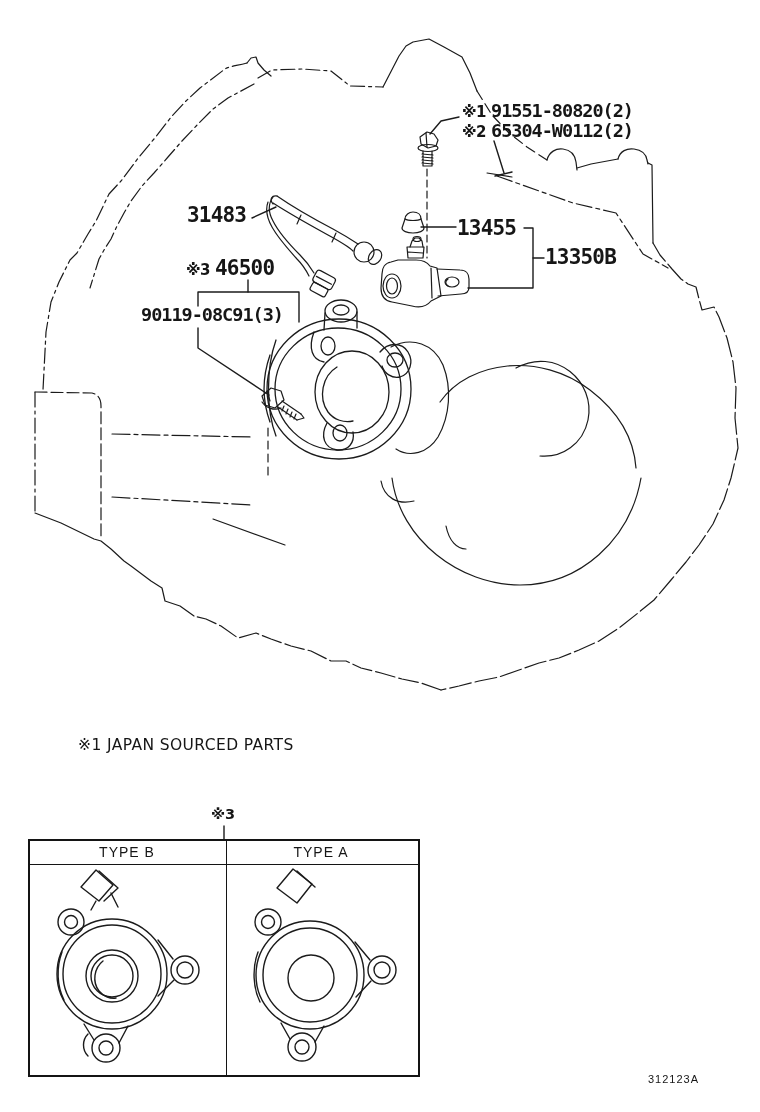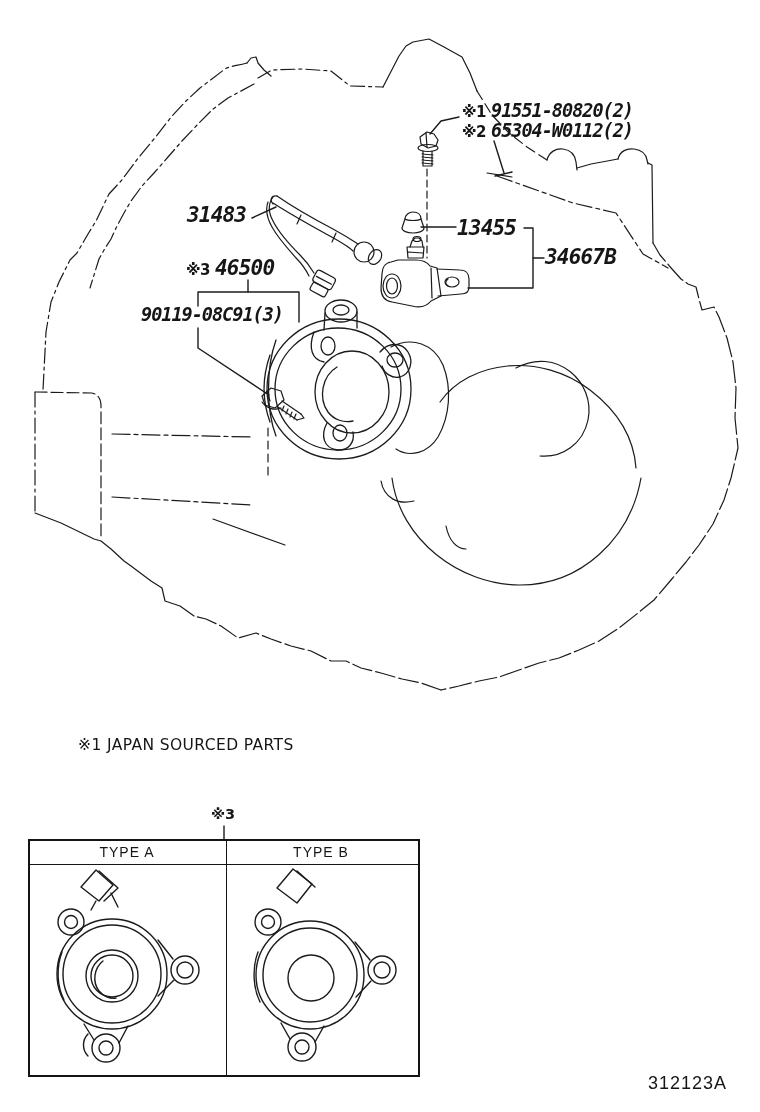--- a/index.html
+++ b/index.html
@@ -2,25 +2,25 @@
 <html><head>
 <meta charset="utf-8">
 <style>
   html,body{margin:0;padding:0;background:#ffffff;}
   #stage{position:relative;width:760px;height:1112px;background:#ffffff;overflow:hidden;
          font-family:"Liberation Sans",sans-serif;color:#161616;}
   #stage svg{position:absolute;left:0;top:0;}
   .txt{position:absolute;white-space:nowrap;}
   .callout{display:flex;align-items:baseline;gap:5px;}
   .ref{font-family:"DejaVu Sans",sans-serif;font-weight:bold;font-size:15px;letter-spacing:-0.5px;}
-  .num{font-family:"DejaVu Sans Mono",monospace;font-weight:bold;font-size:21px;letter-spacing:-0.8px;font-style:italic;}
+  .num{font-family:"DejaVu Sans Mono",monospace;font-weight:bold;font-size:21px;letter-spacing:-0.8px;}
   .num.long{font-size:18.5px;letter-spacing:-1px;}
   .note{font-family:"DejaVu Sans",sans-serif;font-size:15.5px;letter-spacing:0.4px;line-height:20px;text-align:right;}
   .tableref{font-family:"DejaVu Sans",sans-serif;font-size:14.5px;font-weight:bold;}
-  .figcode{font-family:"Liberation Sans",sans-serif;font-size:18px;letter-spacing:1px;}
+  .figcode{font-family:"Liberation Sans",sans-serif;font-size:11px;letter-spacing:1px;}
   .vtable{position:absolute;border:2px solid #141414;}
   .vt-header{display:flex;height:23px;border-bottom:1.5px solid #141414;}
   .vt-cell{flex:1;text-align:center;line-height:23px;font-size:14px;letter-spacing:1px;}
   .vt-divider{position:absolute;left:196px;top:0;bottom:0;width:0;border-left:1.3px solid #141414;}
 </style>
 </head>
 <body>
 
 <div id="stage">
 
@@ -191,30 +191,30 @@
   <span class="ref">※3</span>
   <span class="num">46500</span>
 </div>
 <div class="txt callout" style="left:141px;top:304px">
   <span class="num long">90119-08C91(3)</span>
 </div>
 <div class="txt callout" style="left:457px;top:216px">
   <span class="num">13455</span>
 </div>
 <div class="txt callout" style="left:545px;top:245px">
-  <span class="num">34667B</span>
+  <span class="num">13350B</span>
 </div>
 
 <div class="txt note" style="left:78px;top:735px">※1 JAPAN SOURCED PARTS</div>
 
 <div class="txt tableref" style="left:211px;top:806px">※3</div>
 
 <div class="vtable" style="left:28px;top:839px;width:388px;height:234px">
   <div class="vt-header">
+    <div class="vt-cell">TYPE B</div>
     <div class="vt-cell">TYPE A</div>
-    <div class="vt-cell">TYPE B</div>
   </div>
   <div class="vt-divider"></div>
 </div>
 
 <div class="txt figcode" style="left:648px;top:1073px">312123A</div>
 
 </div>
 
 </body></html>

